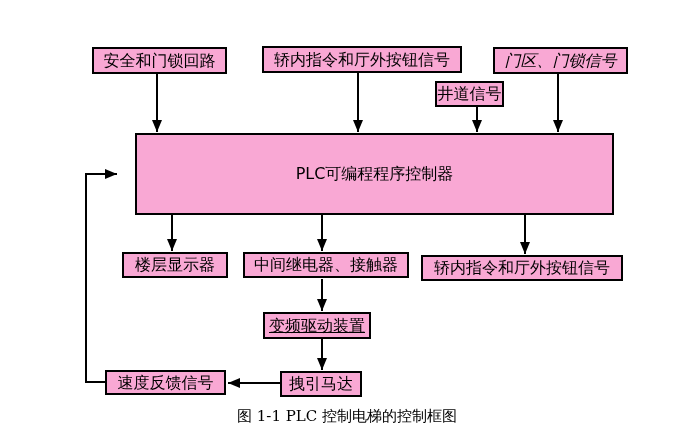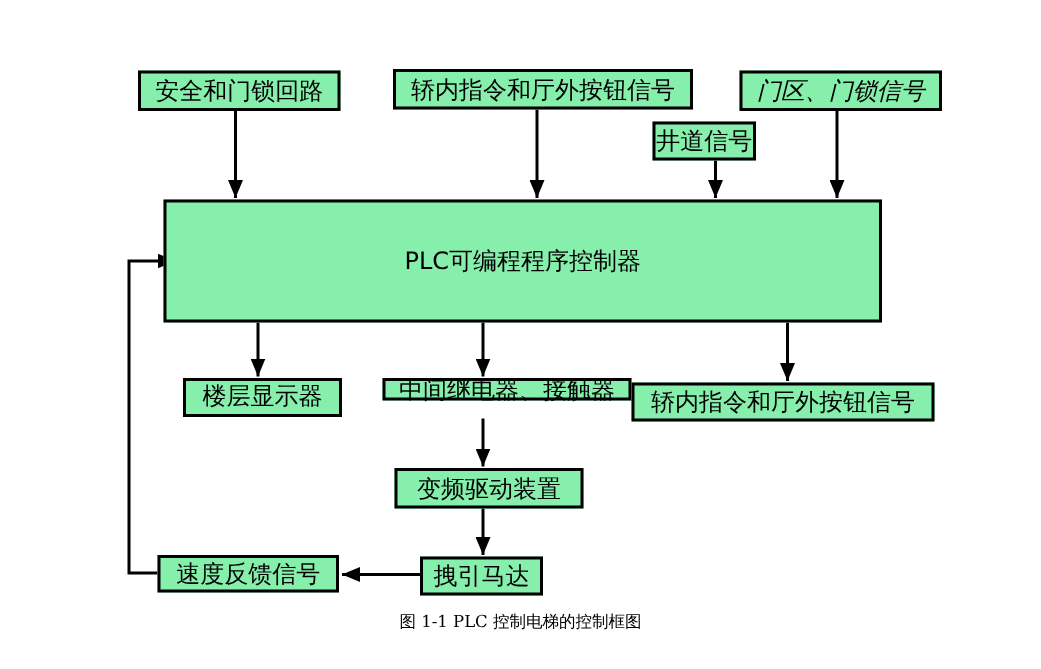--- a/index.html
+++ b/index.html
@@ -13,42 +13,42 @@
     height: 446px;
     background: #ffffff;
     font-family: "DejaVu Sans", "Liberation Sans", sans-serif;
     color: #000000;
     overflow: hidden;
   }
   .node {
     position: absolute;
     box-sizing: border-box;
     border: 2px solid #000000;
-    background: #86efac;
+    background: #f9a8d4;
     display: flex;
     align-items: center;
     justify-content: center;
     font-size: 16px;
     line-height: 1;
     white-space: nowrap;
     z-index: 2;
   }
   
   #n-safety        { left: 92px;  top: 47px;  width: 135px; height: 27px; }
   #n-carhall-top   { left: 262px; top: 46px;  width: 200px; height: 27px; }
   #n-doorzone      { left: 493px; top: 47px;  width: 135px; height: 27px; font-style: italic; }
   #n-hoistway      { left: 435px; top: 81px;  width: 69px;  height: 26px; }
   
-  #n-plc           { left: 109px; top: 133px; width: 479px; height: 82px; }
+  #n-plc           { left: 135px; top: 133px; width: 479px; height: 82px; }
   
   #n-floordisp     { left: 122px; top: 252px; width: 106px; height: 26px; font-family: Liberation Serif, serif; }
-  #n-relays        { left: 243px; top: 252px; width: 166px; height: 15px; margin-left: 12px; }
+  #n-relays        { left: 243px; top: 252px; width: 166px; height: 26px; }
   #n-carhall-bot   { left: 421px; top: 255px; width: 202px; height: 26px; }
   
-  #n-vfd           { left: 263px; top: 312px; width: 126px; height: 27px; }
+  #n-vfd           { left: 263px; top: 312px; width: 108px; height: 27px; text-decoration: underline; }
   #n-motor         { left: 280px; top: 371px; width: 82px;  height: 26px; }
   #n-speedfb       { left: 105px; top: 370px; width: 121px; height: 25px; }
 
   #wires {
     position: absolute;
     left: 0; top: 0;
     width: 694px;
     height: 446px;
     z-index: 1;
   }
@@ -56,21 +56,21 @@
     fill: none;
     stroke: #000000;
     stroke-width: 2;
   }
   .caption {
     position: absolute;
     left: 0;
     top: 407px;
     width: 694px;
     text-align: center;
-    font-size: 11px;
+    font-size: 15px;
     font-family: "DejaVu Serif", "Liberation Serif", serif;
     color: #000000;
   }
 </style>
 </head>
 <body>
 
 <div id="stage">
 
   <svg id="wires" viewBox="0 0 694 446" xmlns="http://www.w3.org/2000/svg">

